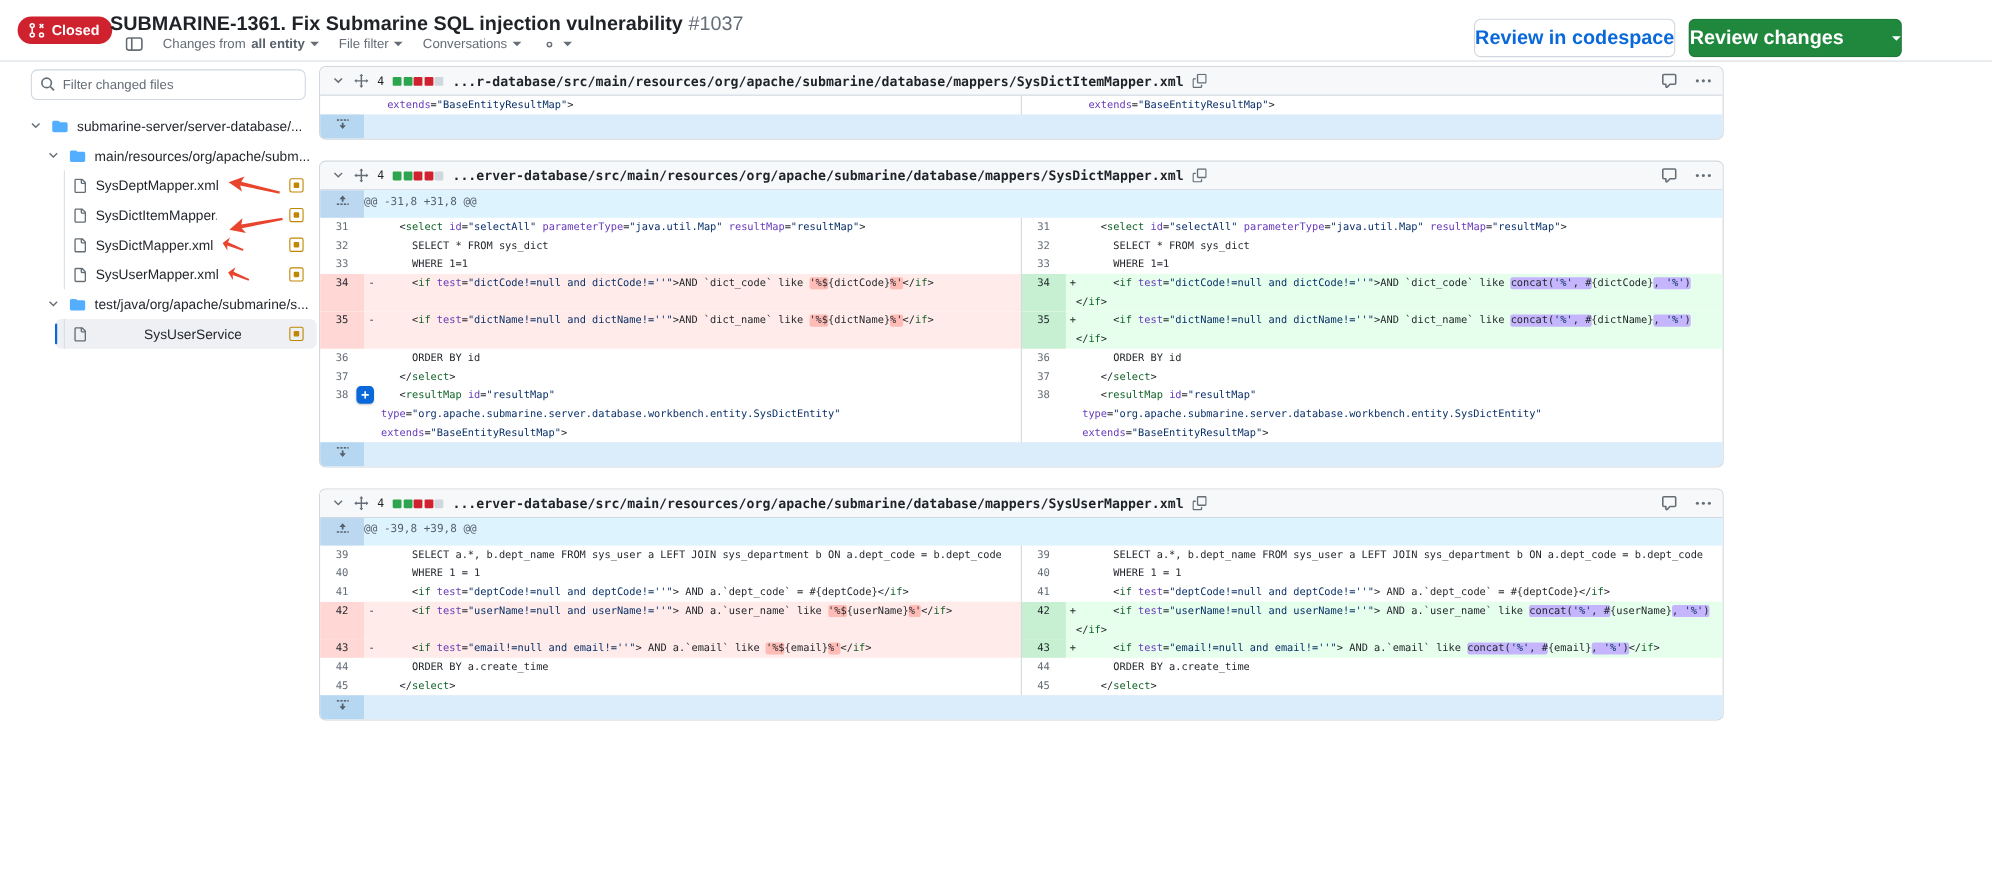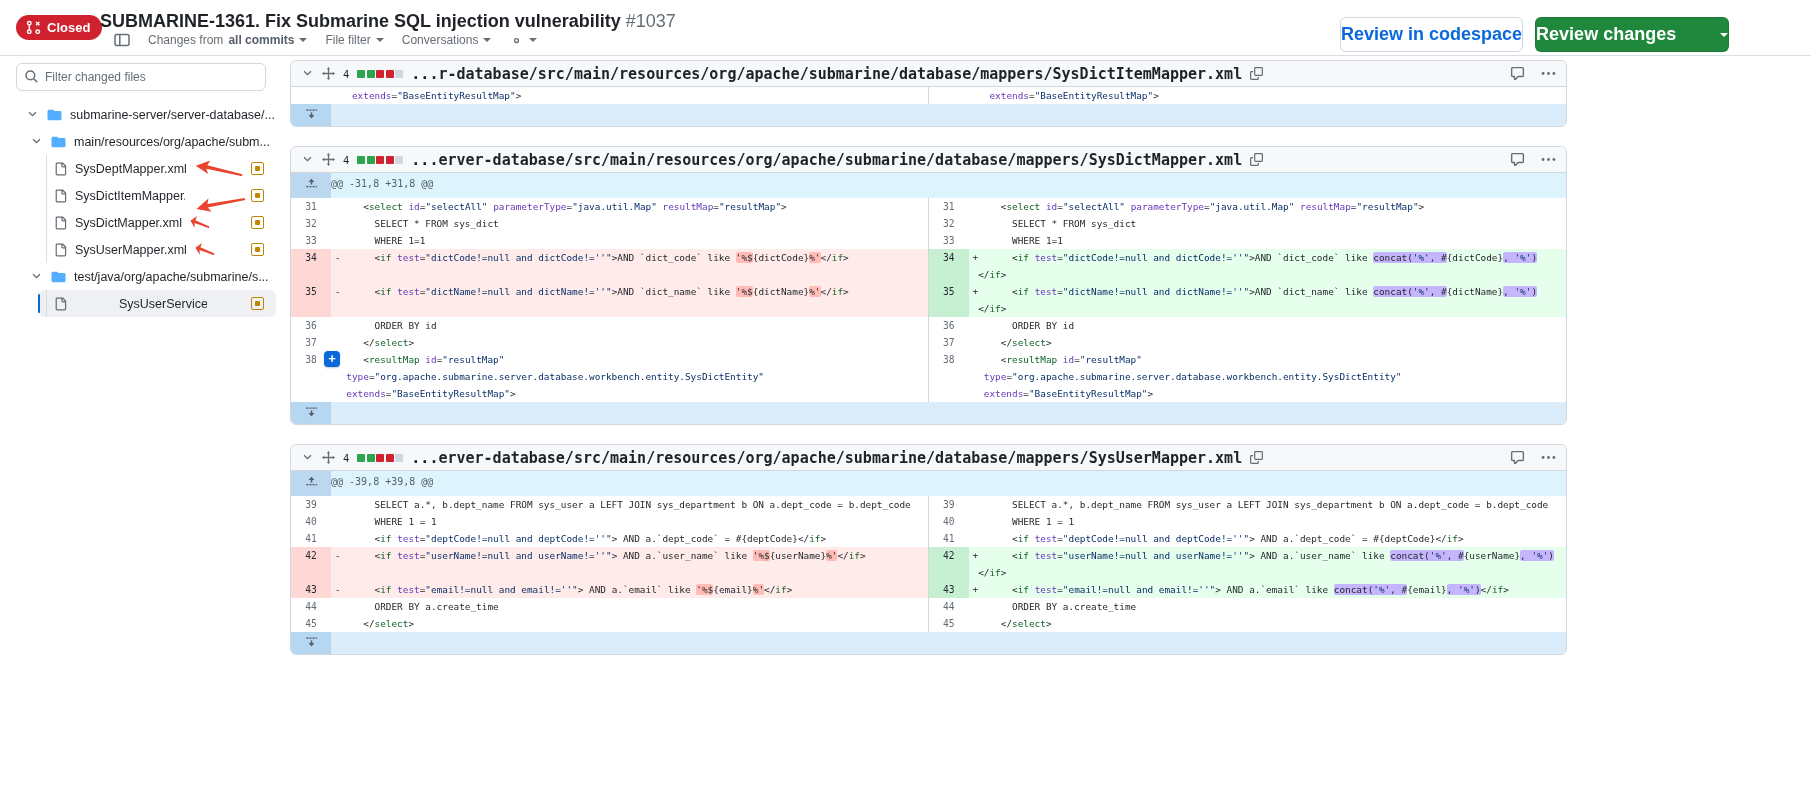--- a/index.html
+++ b/index.html
@@ -15,27 +15,27 @@
   .toolbar .menu{display:inline-flex;align-items:center;gap:5px;cursor:pointer;}
   .caret{width:0;height:0;border-left:4px solid transparent;border-right:4px solid transparent;border-top:4px solid #656d76;display:inline-block;}
   .menu b{color:#57606a;}
   .actions{position:absolute;left:1340px;top:17px;display:flex;gap:12px;}
   .btn{font-size:18px;font-weight:bold;border-radius:6px;padding:6px 0;display:inline-flex;align-items:center;gap:7px;cursor:pointer;white-space:nowrap;}
   .btn.codespace{background:#fff;border:1px solid #d0d7de;color:#0969da;}
   .btn.review{background:#1f883d;border:1px solid rgba(27,31,36,0.15);color:#fff;gap:44px;}
   .btn .caret{border-top-color:#fff;}
 
   
-  .sidebar{position:absolute;left:0;top:57px;width:282px;}
+  .sidebar{position:absolute;left:0;top:57px;width:282px;padding-left:12px;}
   .filter-box{margin:6px 16px 10px 16px;position:relative;}
   .filter-box input{width:100%;box-sizing:border-box;height:28px;border:1px solid #d0d7de;border-radius:6px;padding:0 8px 0 28px;font-size:12px;color:#1f2328;outline:none;background:#fff;}
   .filter-box input::placeholder{color:#656d76;}
   .filter-box .mag{position:absolute;left:8px;top:6px;}
   .tree-row{display:flex;align-items:center;height:27px;font-size:12.5px;cursor:pointer;position:relative;}
-  .tree-row.folder.d0{padding-left:14px;margin-left:12px;}
+  .tree-row.folder.d0{padding-left:14px;}
   .tree-row.folder.d1{padding-left:30px;}
   .tree-row.file{margin-left:38px;padding-left:16px;border-radius:6px;margin-right:6px;}
   .tree-row.file::before{content:"";position:absolute;left:8px;top:0;bottom:0;border-left:1px solid #d8dee4;}
   .tree-row.file.selected{background:#eef0f3;gap:44px;}
   .tree-row.file.selected::after{content:"";position:absolute;left:0;top:4px;bottom:4px;width:2px;background:#0969da;border-radius:2px;}
   .tree-row .icon{display:inline-flex;margin-right:8px;flex:none;}
   .tree-row .label{white-space:nowrap;overflow:hidden;}
   .mod{width:11px;height:11px;border:1.5px solid #bf8700;border-radius:2px;margin-left:auto;margin-right:12px;position:relative;flex:none;}
   .mod::after{content:"";position:absolute;left:3px;top:3px;width:5px;height:5px;background:#bf8700;border-radius:1px;}
   .arrow{display:inline-flex;margin-left:8px;flex:none;}
@@ -49,21 +49,21 @@
   .card{border:1px solid #d0d7de;border-radius:6px;overflow:hidden;background:#fff;}
   .card + .card{margin-top:19px;}
   .card-hd{display:flex;align-items:center;gap:8px;background:#f6f8fa;border-bottom:1px solid #d0d7de;padding:5px 10px;height:26px;box-sizing:border-box;font-size:11px;color:#656d76;}
   .card-hd .ic{display:inline-flex;cursor:pointer;}
   .chg-count{font-family:"DejaVu Sans Mono",monospace;font-size:10.5px;color:#1f2328;}
   .diffstat{display:inline-flex;gap:1.5px;}
   .sq{width:8px;height:8px;border-radius:1px;}
   .sq.add{background:#2da44e;}
   .sq.del{background:#cf222e;}
   .sq.neutral{background:#d0d7de;}
-  .fpath{font-family:"DejaVu Sans Mono",monospace;font-size:15px;font-weight:bold;color:#1f2328;white-space:nowrap;overflow:hidden;}
+  .fpath{font-family:"DejaVu Sans Mono",monospace;font-size:12px;font-weight:bold;color:#1f2328;white-space:nowrap;overflow:hidden;}
   .hd-right{margin-left:auto;display:inline-flex;gap:16px;align-items:center;}
 
   table.diff{border-collapse:collapse;width:100%;table-layout:fixed;}
   col.numc{width:40px;}
   td{padding:0;vertical-align:top;}
   td.num{font-family:"DejaVu Sans Mono",monospace;font-size:9.6px;line-height:17px;text-align:center;color:#636c76;cursor:pointer;position:relative;}
   td.num.r{border-left:1px solid #d0d7de;}
   td.code{font-family:"DejaVu Sans Mono",monospace;font-size:9.4px;line-height:17px;white-space:pre-wrap;word-break:normal;padding:0 2px 0 4px;color:#1f2328;}
   tr.ln td{height:17px;}
   td.del{background:#ffebe9;}
@@ -107,21 +107,21 @@
     </div>
     <div class="toolbar">
       <span class="menu">
         <svg width="16" height="16" viewBox="0 0 16 16">
             <rect x="1" y="2.5" width="14" height="11" rx="2" fill="none" stroke="#656d76" stroke-width="1.5"></rect>
             <line x1="5.8" y1="2.5" x2="5.8" y2="13.5" stroke="#656d76" stroke-width="1.5"></line>
           </svg>
       </span>
       <span class="menu">
         <span>Changes from</span>
-        <b>all commits</b>
+        <b>all entity</b>
         <span class="caret"></span>
       </span>
       <span class="menu">
         <span>File filter</span>
         <span class="caret"></span>
       </span>
       <span class="menu">
         <span>Conversations</span>
         <span class="caret"></span>
       </span>

